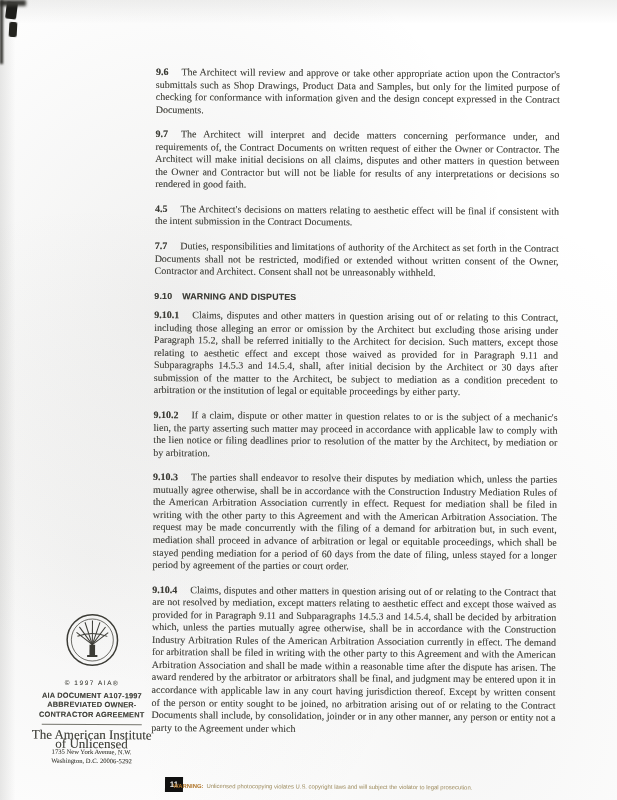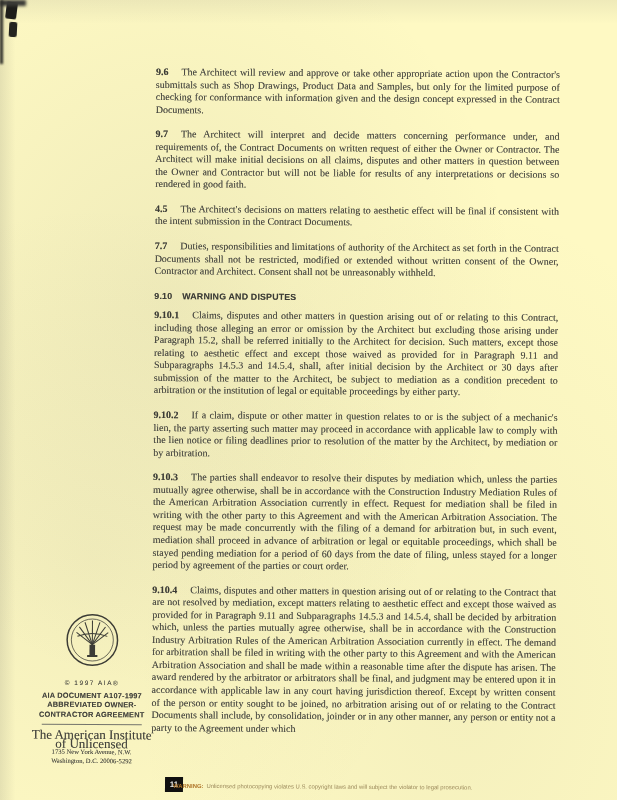--- a/index.html
+++ b/index.html
@@ -1,21 +1,21 @@
 <!DOCTYPE html>
 <html><head>
 <meta charset="utf-8">
 <style>
   * { margin:0; padding:0; box-sizing:border-box; }
   html,body { width:617px; height:800px; overflow:hidden; }
   body { background:#a8a8a5; font-family:"Liberation Serif", serif; }
 
   .page {
     position:relative; width:617px; height:800px;
-    background:#fef9c3; overflow:hidden;
+    background:#ffffff; overflow:hidden;
   }
   
   .page::before {
     content:""; position:absolute; inset:0; pointer-events:none;
     background:
       radial-gradient(ellipse at 28% 38%, rgba(110,110,102,0.10), transparent 55%),
       radial-gradient(ellipse at 15% 70%, rgba(120,118,110,0.08), transparent 45%),
       radial-gradient(ellipse at 75% 85%, rgba(118,118,110,0.07), transparent 50%),
       linear-gradient(90deg, rgba(95,95,90,0.14), transparent 2.5%),
       linear-gradient(180deg, rgba(105,105,100,0.10), transparent 3%);

